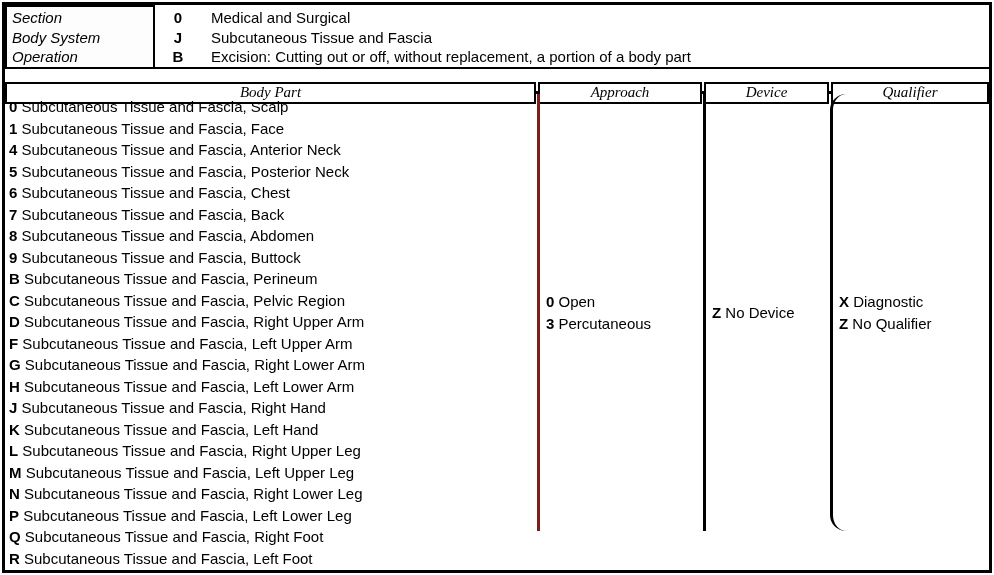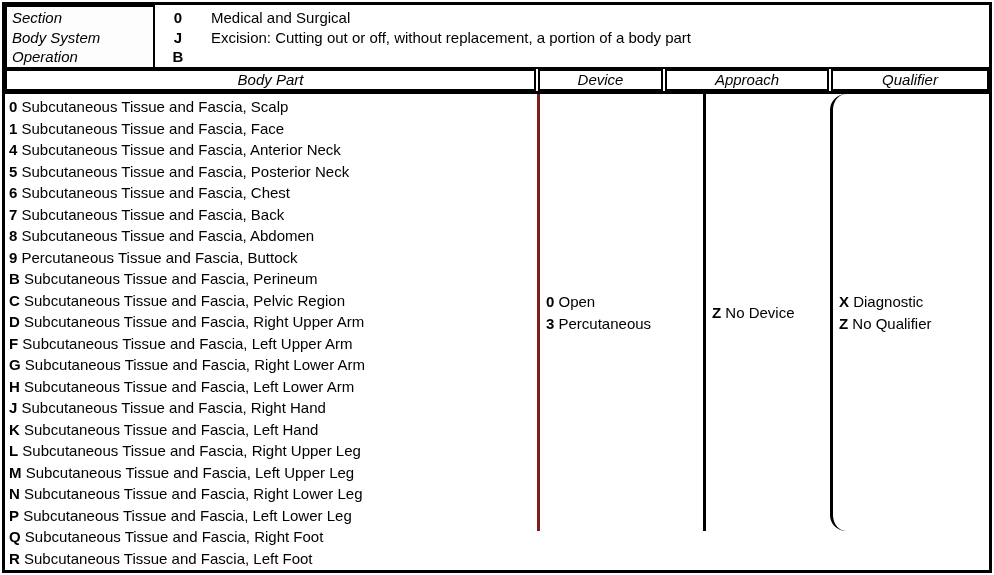--- a/index.html
+++ b/index.html
@@ -70,28 +70,29 @@
     display: flex;
   }
   .hwrap { box-sizing: border-box; height: 22px; }
   .hwrap-1 { flex: 0 0 532px; }
   .hwrap-2 { flex: 0 0 166px; }
   .hwrap-3 { flex: 0 0 127px; }
   .hwrap-4 { flex: 0 0 159px; }
   .hcell {
     box-sizing: border-box;
     height: 22px;
-    margin: 0 1px;
+    margin: 13px 1px;
     border: 2px solid #000000;
     background: #ffffff;
     font-style: italic;
     font-size: 15px;
     line-height: 17px;
     text-align: center;
     overflow: hidden;
+    font-family: Liberation Serif, serif;
   }
   .hwrap-1 .hcell { margin-left: 0; }
   .hwrap-4 .hcell { margin-right: 0; }
   
   .grid-body {
     display: flex;
     height: 437px;
   }
   .bcol { box-sizing: border-box; }
   .bcol-1 { flex: 0 0 532px; padding: 2px 0 0 4px; }
@@ -122,33 +123,34 @@
       <div class="lbl">Body System</div>
       <div class="lbl">Operation</div>
     </div>
     <div class="codes-col">
       <div class="code-line">0</div>
       <div class="code-line">J</div>
       <div class="code-line">B</div>
     </div>
     <div class="desc-col">
       <div class="desc-line">Medical and Surgical</div>
+      <div class="desc-line">Subcutaneous Tissue and Fascia</div>
       <div class="desc-line">Excision: Cutting out or off, without replacement, a portion of a body part</div>
     </div>
   </div>
 
   <div class="col-headers">
     <div class="hwrap hwrap-1">
       <div class="hcell">Body Part</div>
     </div>
+    <div class="hwrap hwrap-2">
+      <div class="hcell">Approach</div>
+    </div>
     <div class="hwrap hwrap-3">
       <div class="hcell">Device</div>
-    </div>
-    <div class="hwrap hwrap-2">
-      <div class="hcell">Approach</div>
     </div>
     <div class="hwrap hwrap-4">
       <div class="hcell">Qualifier</div>
     </div>
   </div>
 
   <div class="grid-body">
     <div class="bcol bcol-1">
   <div class="code-item"><b>0</b> <span>Subcutaneous Tissue and Fascia, Scalp</span></div>
 
@@ -157,21 +159,21 @@
   <div class="code-item"><b>4</b> <span>Subcutaneous Tissue and Fascia, Anterior Neck</span></div>
 
   <div class="code-item"><b>5</b> <span>Subcutaneous Tissue and Fascia, Posterior Neck</span></div>
 
   <div class="code-item"><b>6</b> <span>Subcutaneous Tissue and Fascia, Chest</span></div>
 
   <div class="code-item"><b>7</b> <span>Subcutaneous Tissue and Fascia, Back</span></div>
 
   <div class="code-item"><b>8</b> <span>Subcutaneous Tissue and Fascia, Abdomen</span></div>
 
-  <div class="code-item"><b>9</b> <span>Percutaneous Tissue and Fascia, Buttock</span></div>
+  <div class="code-item"><b>9</b> <span>Subcutaneous Tissue and Fascia, Buttock</span></div>
 
   <div class="code-item"><b>B</b> <span>Subcutaneous Tissue and Fascia, Perineum</span></div>
 
   <div class="code-item"><b>C</b> <span>Subcutaneous Tissue and Fascia, Pelvic Region</span></div>
 
   <div class="code-item"><b>D</b> <span>Subcutaneous Tissue and Fascia, Right Upper Arm</span></div>
 
   <div class="code-item"><b>F</b> <span>Subcutaneous Tissue and Fascia, Left Upper Arm</span></div>
 
   <div class="code-item"><b>G</b> <span>Subcutaneous Tissue and Fascia, Right Lower Arm</span></div>

